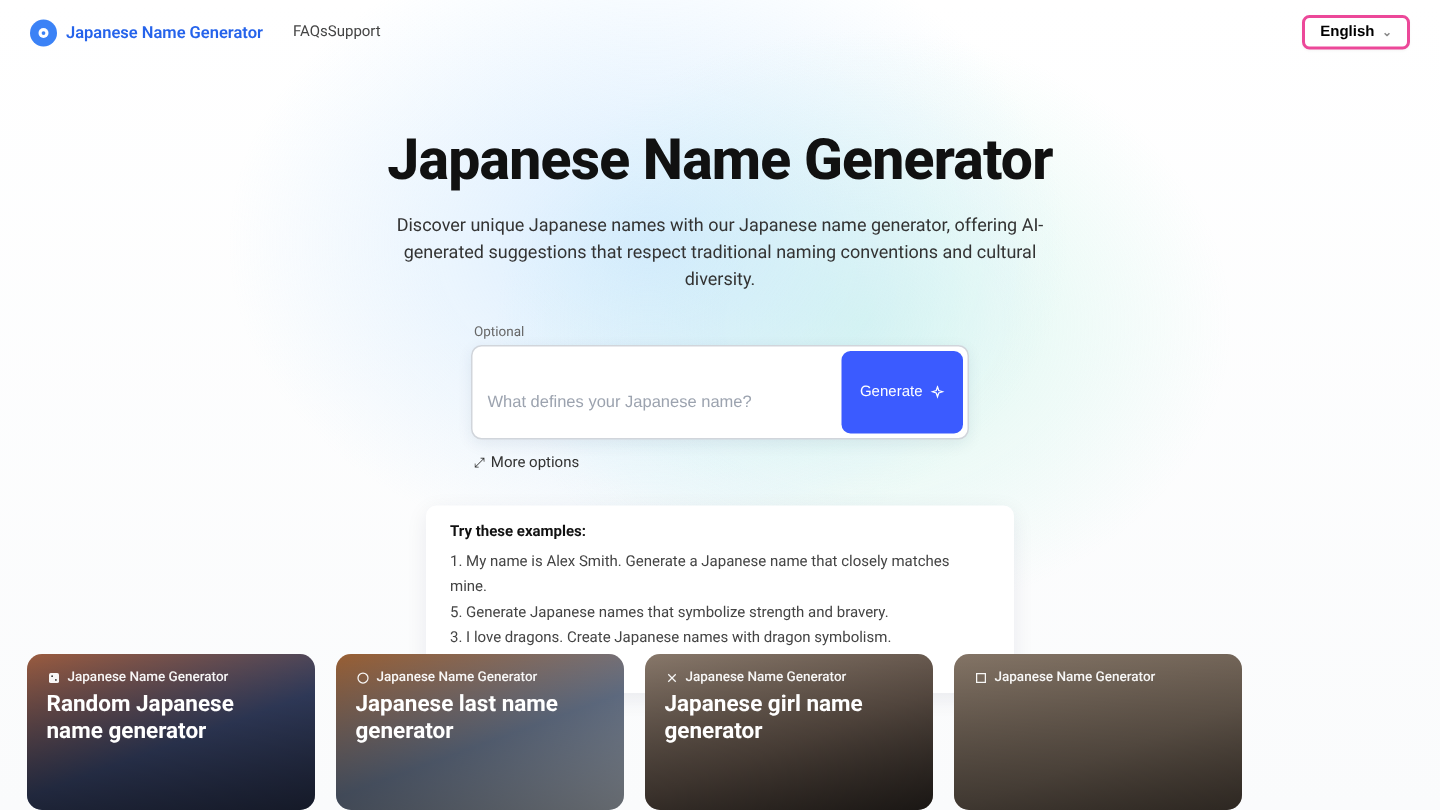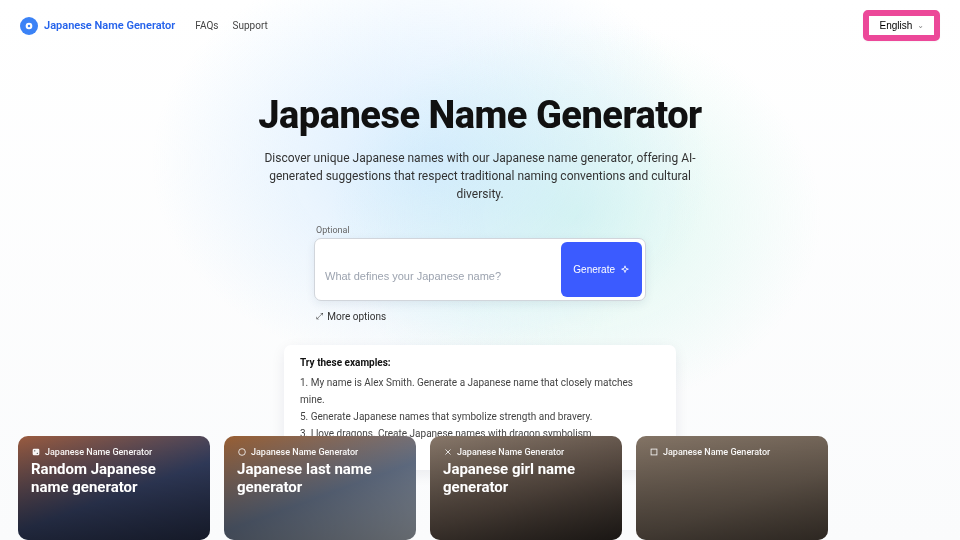--- a/index.html
+++ b/index.html
@@ -37,40 +37,40 @@
   justify-content: center;
 }
 .logo-badge svg { width: 10px; height: 10px; }
 .logo-text {
   color: #2563eb;
   font-weight: 600;
   font-size: 11px;
 }
 .nav-links {
   display: flex;
-  gap: 14px;
   margin-left: 8px;
 }
 .nav-link {
   font-size: 10px;
   color: #444;
   cursor: pointer;
 }
 .spacer { flex: 1; }
 .lang-btn {
   background: #fff;
-  border: 6px solid #ec4899;
+  border: 2px solid #ec4899;
   border-radius: 5px;
   padding: 4px 10px;
   font-size: 10px;
   display: flex;
   align-items: center;
   gap: 5px;
   cursor: pointer;
   box-shadow: 0 1px 2px rgba(0,0,0,0.04);
+  font-weight: bold;
 }
 .chev { font-size: 8px; color: #888; }
 
 
 .hero {
   text-align: center;
   padding-top: 42px;
 }
 .title {
   font-size: 38px;

